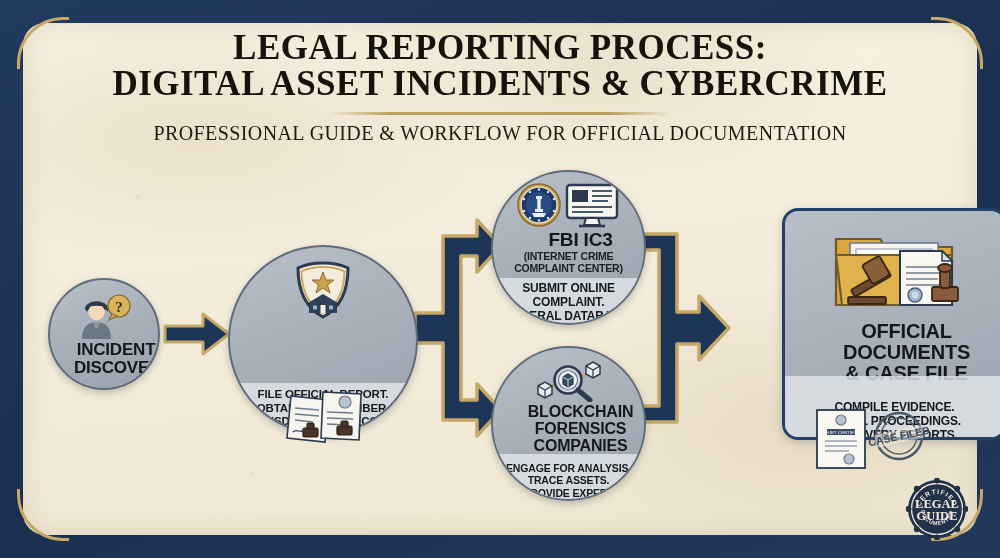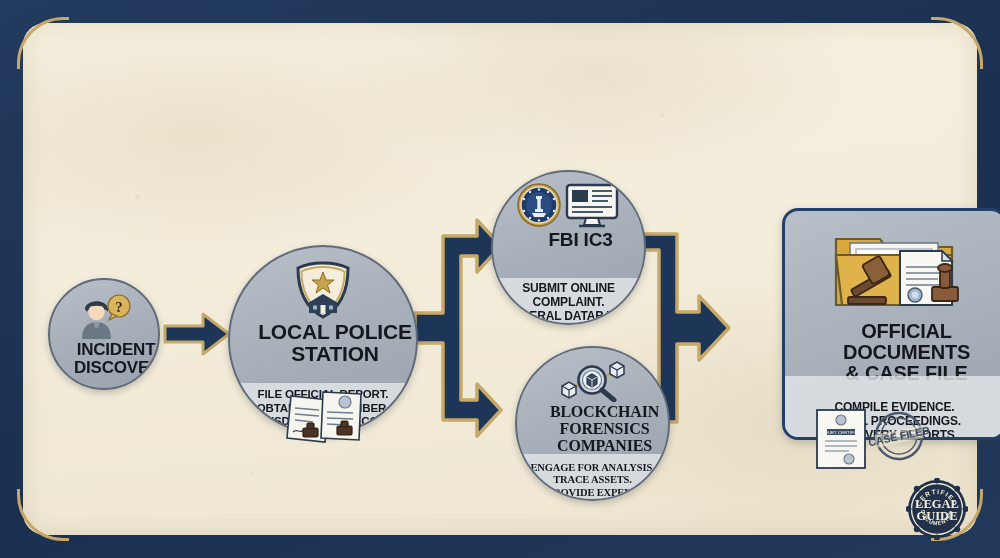--- a/index.html
+++ b/index.html
@@ -168,21 +168,21 @@
 
   
   #node-fbi { left: 468px; top: 20px; width: 155px; height: 155px; }
   #node-fbi .icon-wrap { margin-top: 10px; height: 46px; }
   #node-fbi .node-title { font-size: 19px; margin-top: 2px; }
   #node-fbi .node-sub { font-size: 10.5px; margin-top: 1px; white-space: pre-line; }
   #node-fbi .detail-band { top: 106px; height: 49px; padding-top: 3px; }
   #node-fbi .detail-text { font-size: 12px; }
 
   
-  #node-chain { left: 492px; top: 196px; width: 155px; height: 155px; font-family: Liberation Serif, serif; }
+  #node-chain { left: 468px; top: 196px; width: 155px; height: 155px; }
   #node-chain .icon-wrap { margin-top: 12px; height: 42px; }
   #node-chain .node-title { font-size: 16px; margin-top: 2px; white-space: pre-line; }
   #node-chain .detail-band { top: 106px; height: 49px; padding-top: 8px; }
   #node-chain .detail-text { font-size: 10.5px; }
 
   
   #node-docs { left: 759px; top: 58px; width: 225px; height: 232px; }
   #node-docs .icon-wrap { margin-top: 14px; height: 92px; }
   #node-docs .node-title { font-size: 20px; margin-top: 4px; white-space: pre-line; }
   #node-docs .detail-band { top: 165px; height: 67px; padding-top: 24px; }
@@ -213,20 +213,26 @@
 
 <div id="infographic">
 
   <div class="frame-paper"></div>
   <div class="frame-gold"></div>
   <div class="corner-arc tl"></div>
   <div class="corner-arc tr"></div>
   <div class="corner-arc bl"></div>
   <div class="corner-arc br"></div>
 
+  <div class="header">
+    <div class="title-line title-line-1">LEGAL REPORTING PROCESS:</div>
+    <div class="title-line title-line-2">DIGITAL ASSET INCIDENTS &amp; CYBERCRIME</div>
+    <div class="title-rule"></div>
+    <div class="subtitle">PROFESSIONAL GUIDE &amp; WORKFLOW FOR OFFICIAL DOCUMENTATION</div>
+  </div>
 
   <div class="flow">
 
     <svg class="arrow-svg" id="arrow-1" viewBox="0 0 70 52">
       <path d="M2,18 L40,18 L40,6 L66,26 L40,46 L40,34 L2,34 Z" fill="#1d3557" stroke="#c6a969" stroke-width="3" stroke-linejoin="round"></path>
     </svg>
 
     <svg class="arrow-svg" id="arrow-split" viewBox="0 0 90 320">
       <path d="M0,145 L28,145
                L28,68 L62,68 L62,52 L86,78 L62,104 L62,88 L46,88
@@ -267,22 +273,20 @@
           <path d="M29,2 C40,2 50,5 54,7 C54,28 48,46 29,56 C10,46 4,28 4,7 C8,5 18,2 29,2 Z" fill="#f4eddb" stroke="#2b3a4d" stroke-width="3"></path>
           <path d="M29,6 C38,6 47,8.5 50.5,10.5 C50.5,28 45,43 29,52 C13,43 7.5,28 7.5,10.5 C11,8.5 20,6 29,6 Z" fill="none" stroke="#c6a969" stroke-width="2"></path>
           <path d="M29,11 L32,19 L40,19 L33.5,24 L36,32 L29,27 L22,32 L24.5,24 L18,19 L26,19 Z" fill="#c9a44f" stroke="#8a6c2a" stroke-width="1"></path>
           <path d="M29,33 L44,42 L14,42 Z" fill="#2e4057"></path>
           <rect x="15" y="42" width="28" height="10" fill="#2e4057"></rect>
           <rect x="26.5" y="44" width="5" height="8" fill="#f4eddb"></rect>
           <rect x="19" y="44.5" width="4" height="4" fill="#9fb0c4"></rect>
           <rect x="35" y="44.5" width="4" height="4" fill="#9fb0c4"></rect>
         </svg>
       </div>
-      <div class="node-title" style="white-space: pre-line;">LOCAL POLICE
-STATION</div>
       <div class="detail-band">
         <div class="detail-text">FILE OFFICIAL REPORT.
 OBTAIN CASE NUMBER.
 JURISDICTIONAL RECORD.</div>
       </div>
     </div>
 
     <div class="loose-icon" id="icon-police-docs">
       <svg width="112" height="62" viewBox="0 0 112 62">
         <g stroke="#2b3a4d" stroke-width="1.6" fill="#f7f5ef">
@@ -341,20 +345,22 @@
             <line x1="77" y1="14" x2="97" y2="14"></line>
             <line x1="77" y1="19" x2="93" y2="19"></line>
             <line x1="57" y1="25" x2="97" y2="25"></line>
             <line x1="57" y1="30" x2="88" y2="30"></line>
           </g>
           <path d="M71,36 L83,36 L85,43 L69,43 Z" fill="#f7f5ef" stroke="#2b3a4d" stroke-width="2"></path>
           <line x1="64" y1="44" x2="90" y2="44" stroke="#2b3a4d" stroke-width="2.4"></line>
         </svg>
       </div>
       <div class="node-title">FBI IC3</div>
+      <div class="node-sub">(INTERNET CRIME
+COMPLAINT CENTER)</div>
       <div class="detail-band">
         <div class="detail-text">SUBMIT ONLINE COMPLAINT.
 FEDERAL DATABASE.
 CROSS-BORDER
 COORDINATION.</div>
       </div>
     </div>
 
     <div class="node-circle" id="node-chain">
       <div class="icon-wrap">

